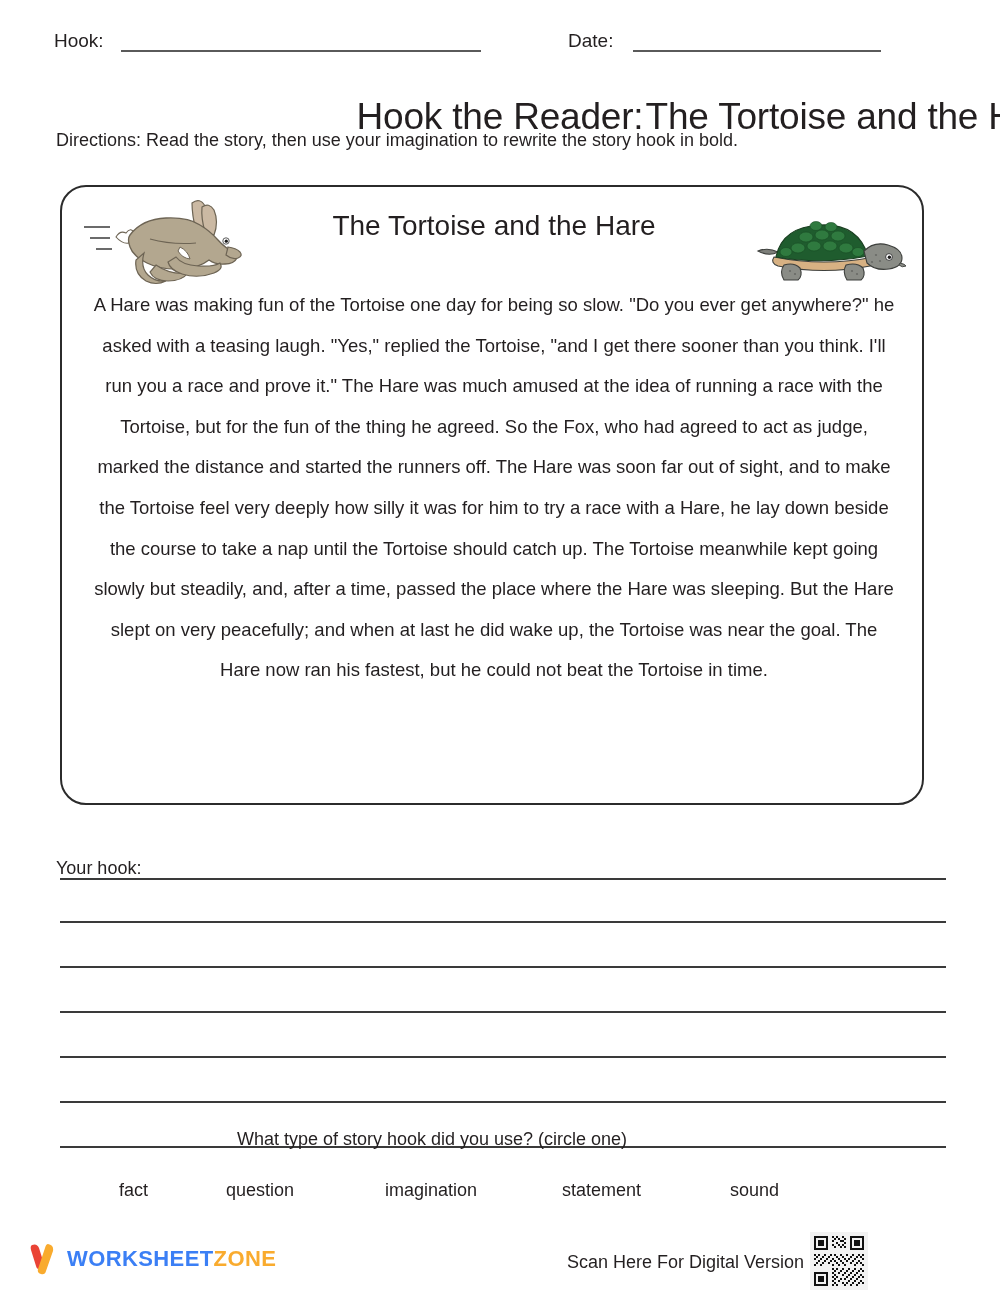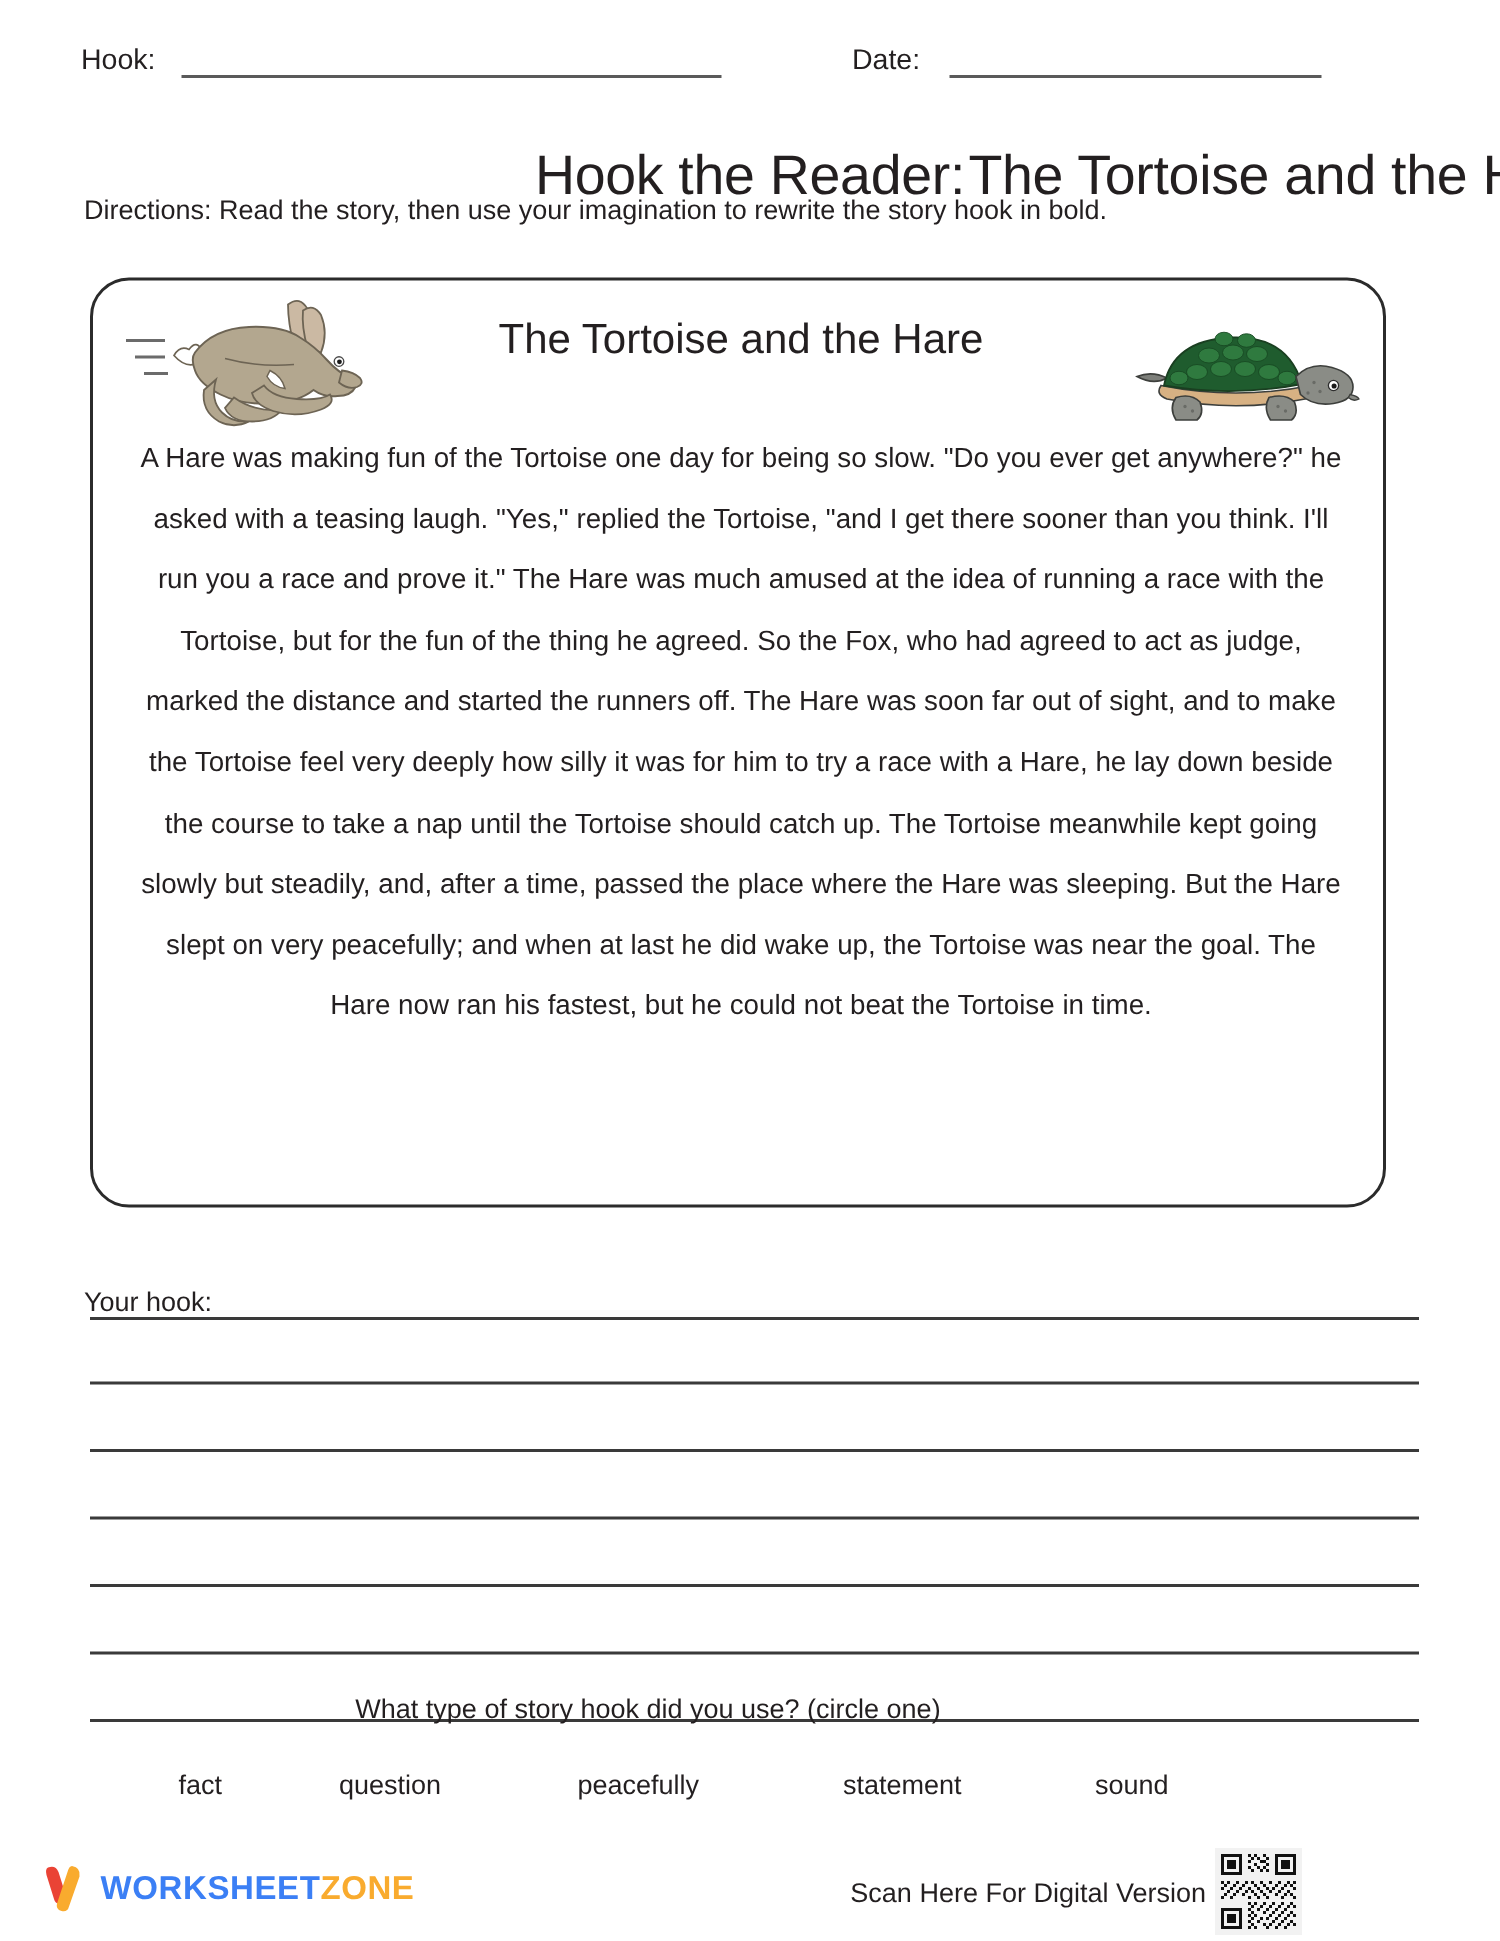--- a/index.html
+++ b/index.html
@@ -313,21 +313,21 @@
   <div class="write-line"></div>
   <div class="write-line"></div>
   <div class="write-line"></div>
   <div class="write-line"></div>
 </div>
 
 <div id="circle-question">What type of story hook did you use? (circle one)</div>
 <div class="options-row">
   <span class="option" style="left: 119px;">fact</span>
   <span class="option" style="left: 226px;">question</span>
-  <span class="option" style="left: 385px;">peacefully</span>
+  <span class="option" style="left: 385px;">imagination</span>
   <span class="option" style="left: 562px;">statement</span>
   <span class="option" style="left: 730px;">sound</span>
 </div>
 
 <div class="footer">
   <div class="brand">
     <svg class="brand-mark" viewBox="0 0 30 34">
       <path d="M4 3 q5 -2 7 3 l5 16 q1 4 -3 5 q-4 1 -5 -3 l-5 -16 q-1 -4 1 -5 z" fill="#ea4335"></path>
       <path d="M20 2 q6 1 5 7 l-7 20 q-1 4 -5 3 q-4 -1 -3 -5 l7 -21 q1 -4 3 -4 z" fill="#f9ab2e"></path>
     </svg>

